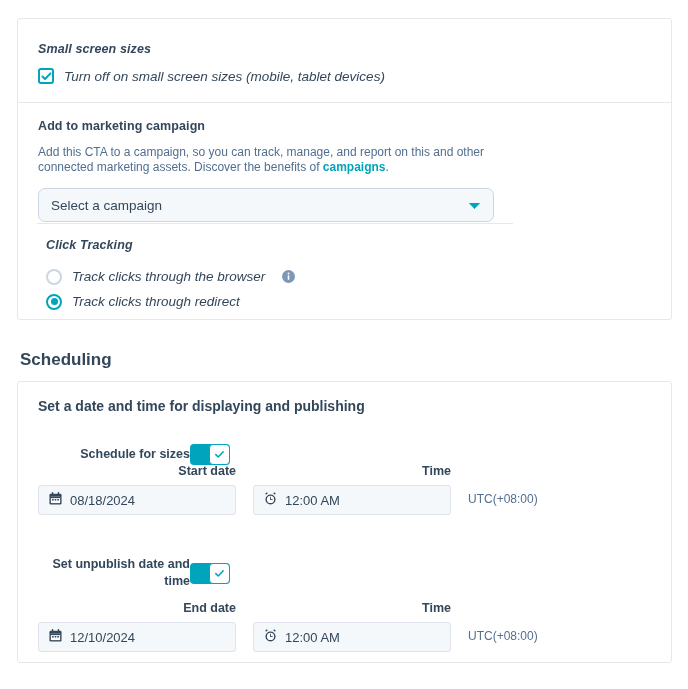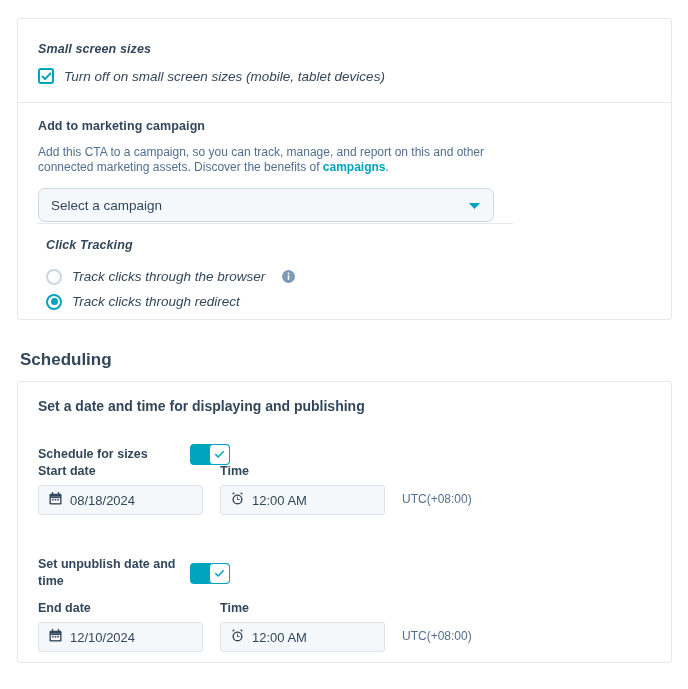--- a/index.html
+++ b/index.html
@@ -19,21 +19,21 @@
   }
 
   
   .card {
     position: absolute;
     background: #ffffff;
     border: 1px solid #e5e9ec;
     border-radius: 3px;
   }
   #card-options { left: 17px; top: 18px; width: 655px; height: 302px; }
-  #card-scheduling { left: 17px; top: 381px; width: 655px; height: 282px; }
+  #card-scheduling { left: 17px; top: 381px; width: 655px; height: 282px; text-align: right; }
 
   
   .divider {
     position: absolute;
     height: 1px;
     background: #e5e9ec;
   }
   #divider-1 { left: 0px; top: 83px; width: 653px; }
   #divider-2 { left: 19px; top: 204px; width: 476px; }
 
@@ -194,21 +194,21 @@
   .dt-fields { display: flex; align-items: flex-start; }
   .dt-group { margin-right: 17px; }
   .dt-label {
     font-size: 12.5px;
     font-weight: bold;
     color: #33475b;
     margin-bottom: 7px;
     display: block;
   }
   .dt-input {
-    width: 165px;
+    width: 198px;
     height: 30px;
     background: #f5f8fa;
     border: 1px solid #dfe3eb;
     border-radius: 3px;
     display: flex;
     align-items: center;
     padding: 0 10px;
     gap: 8px;
   }
   .dt-input .dt-value {

